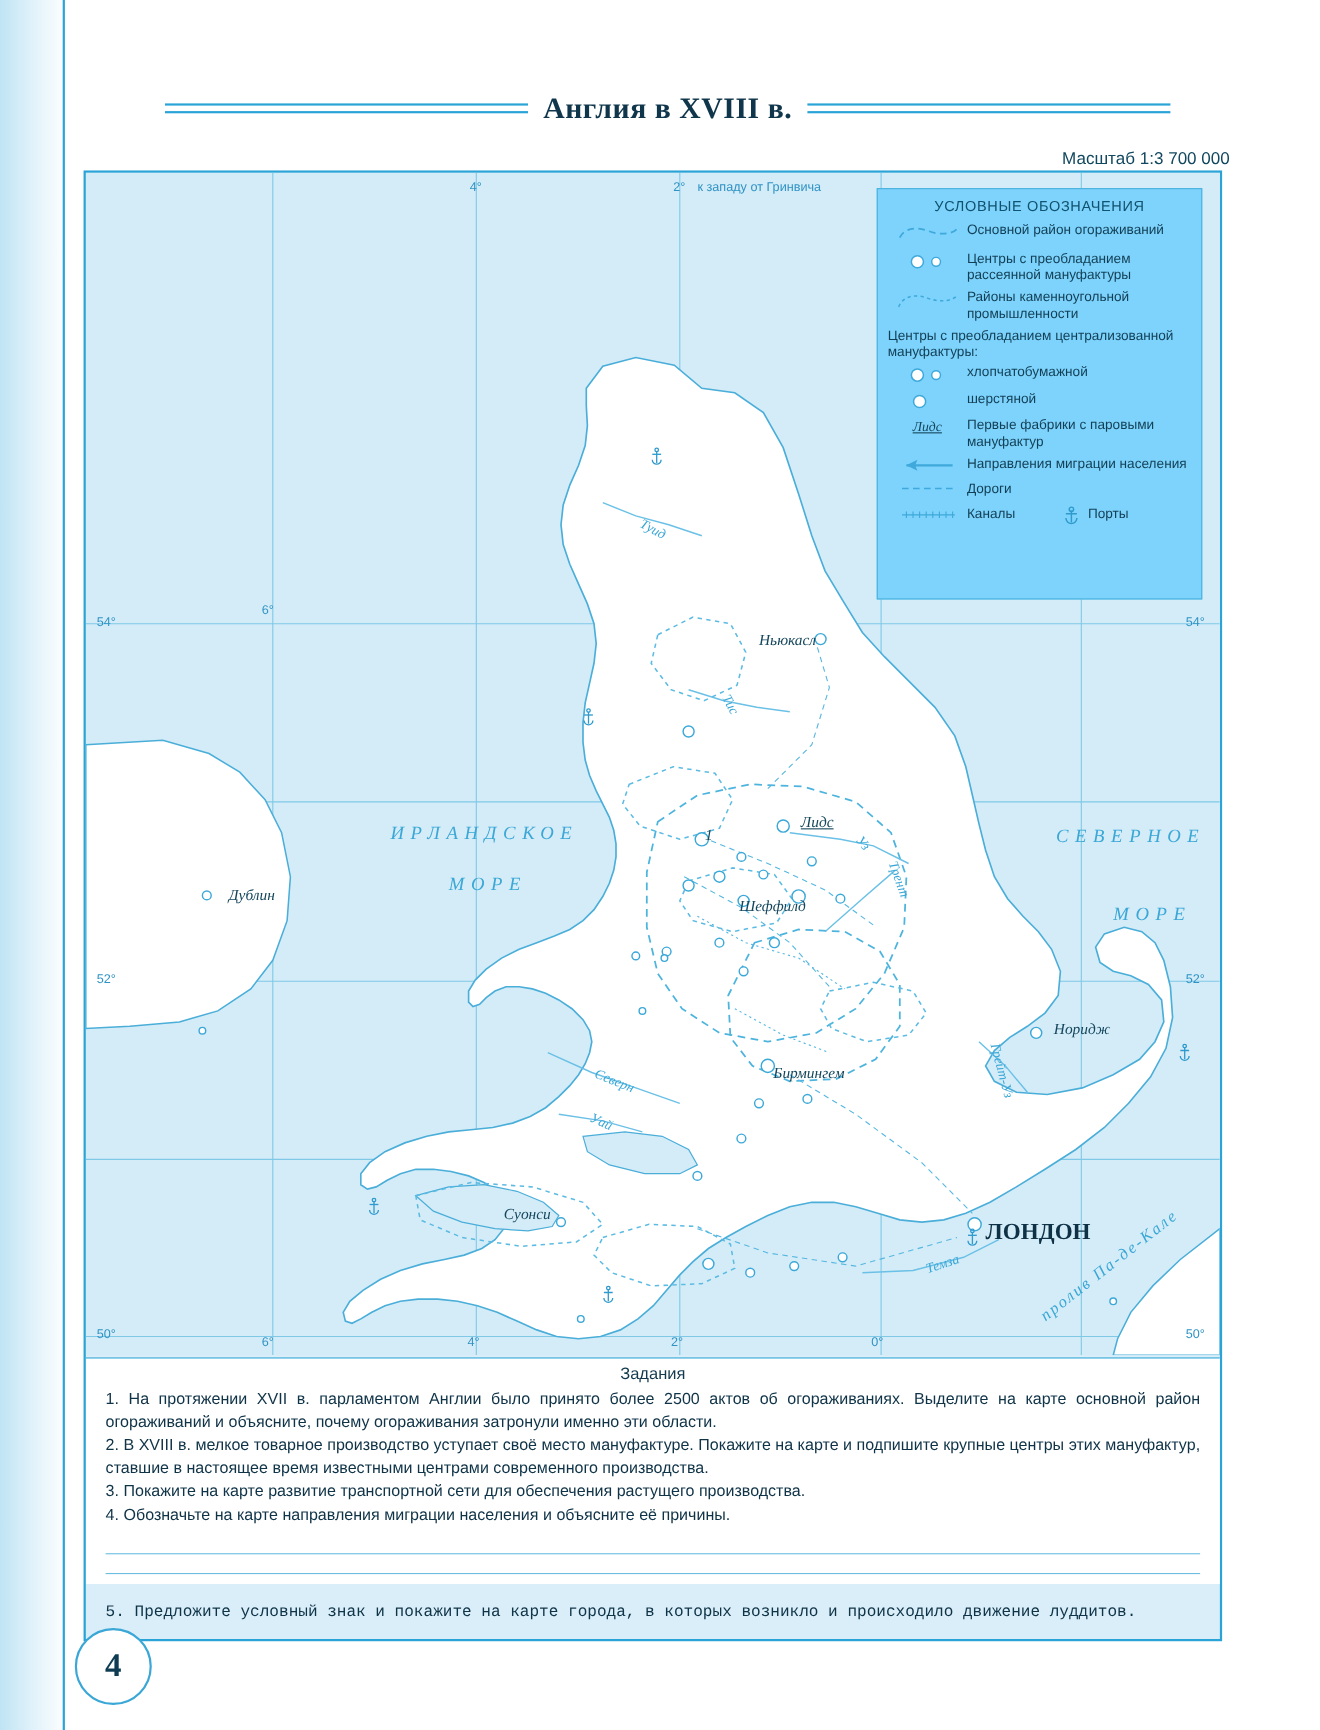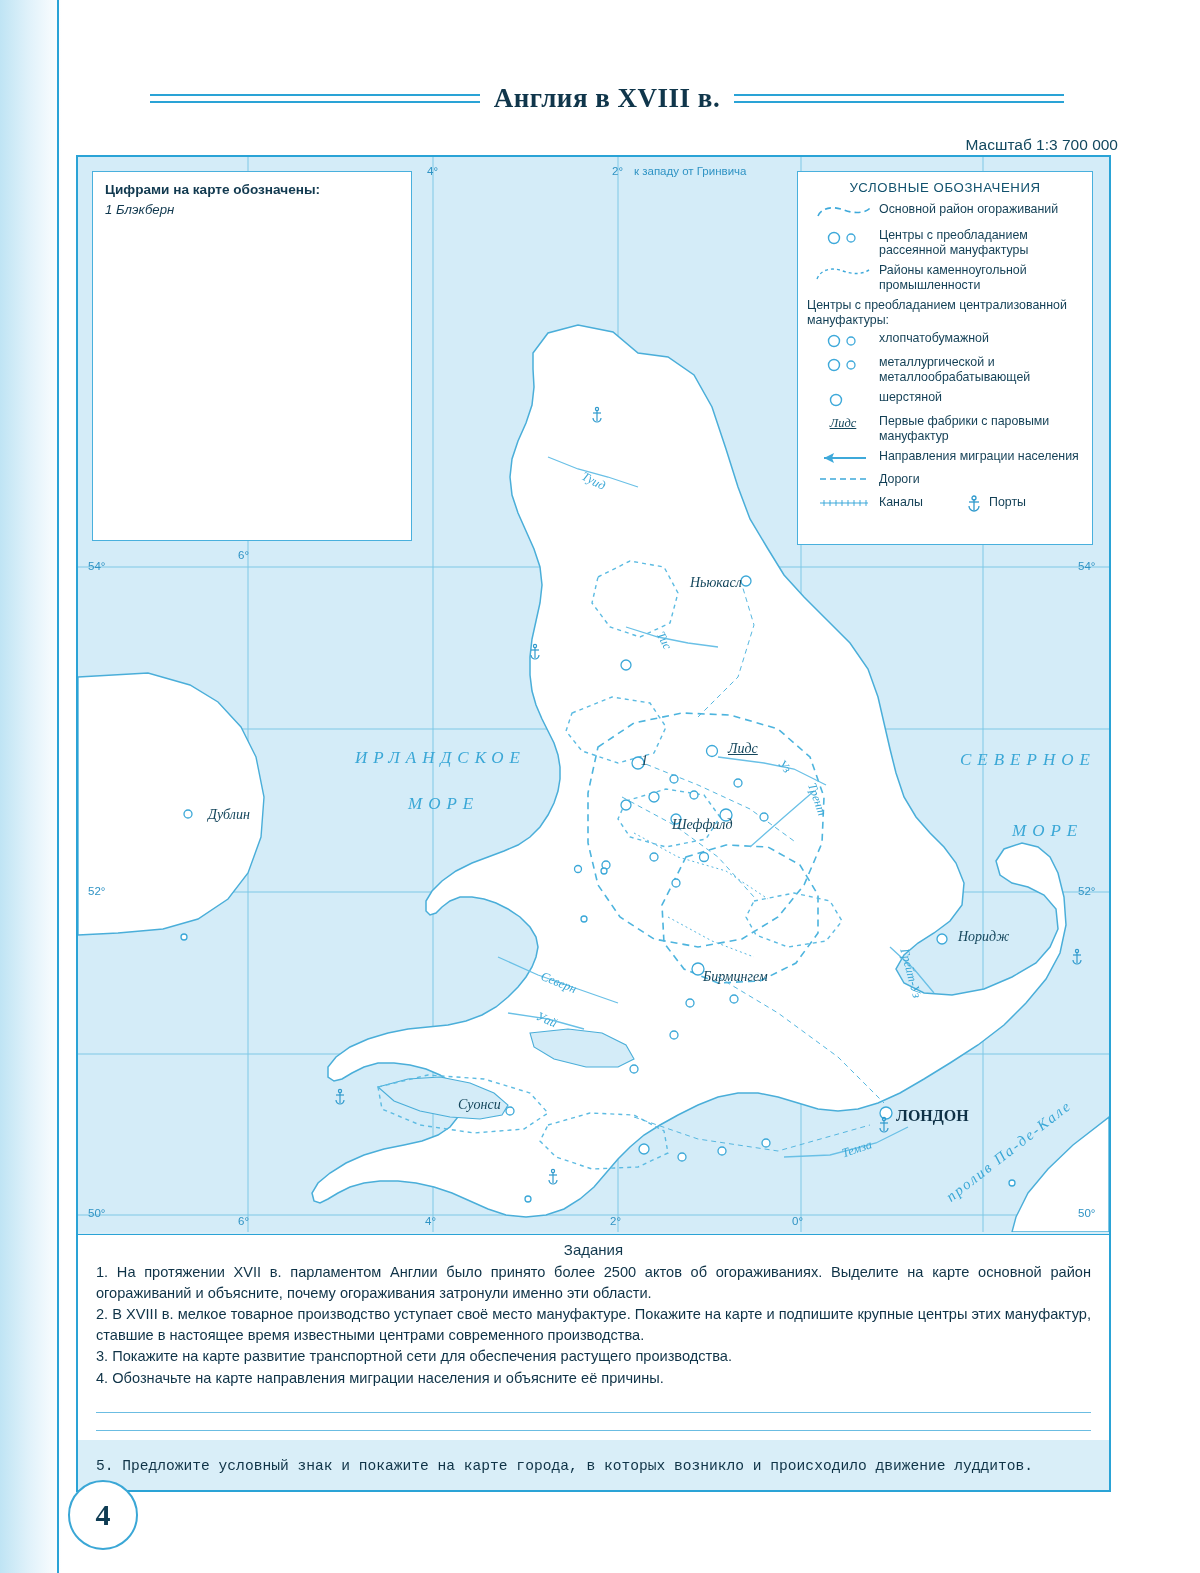--- a/index.html
+++ b/index.html
@@ -83,21 +83,21 @@
     overflow: hidden;
   }
   svg.mapsvg { position: absolute; left: 0; top: 0; }
 
   
   .legend {
     position: absolute;
     left: 719px; top: 14px;
     width: 296px;
     height: 374px;
-    background: #ffffff;
+    background: #7dd3fc;
     border: 1.5px solid #49b0dd;
     box-sizing: border-box;
     padding: 8px 9px 6px 9px;
     font-family: "Liberation Sans", sans-serif;
     font-size: 12.4px;
     color: #123f55;
   }
   .legend-title {
     text-align: center;
     font-size: 13.2px;
@@ -151,21 +151,21 @@
     font-size: 17px;
   }
   .city {
     color: #14465c;
     font-style: italic;
     font-size: 14px;
   }
   .city.big {
     font-style: normal;
     font-weight: bold;
-    font-size: 16px;
+    font-size: 21px;
     color: #0e3146;
   }
   .river {
     color: #3aa7d6;
     font-style: italic;
     font-size: 12.5px;
   }
   .strait {
     color: #3aa7d6;
     font-style: italic;
@@ -455,24 +455,20 @@
 
     <div class="mlabel river" style="left:508px; top:312px; transform: rotate(28deg); transform-origin:left top;">Туид</div>
     <div class="mlabel river" style="left:588px; top:472px; transform: rotate(62deg); transform-origin:left top;">Тис</div>
     <div class="mlabel river" style="left:708px; top:600px; transform: rotate(50deg); transform-origin:left top;">Уз</div>
     <div class="mlabel river" style="left:740px; top:624px; transform: rotate(70deg); transform-origin:left top;">Трент</div>
     <div class="mlabel river" style="left:466px; top:812px; transform: rotate(22deg); transform-origin:left top;">Северн</div>
     <div class="mlabel river" style="left:462px; top:852px; transform: rotate(24deg); transform-origin:left top;">Уай</div>
     <div class="mlabel river" style="left:762px; top:990px; transform: rotate(-18deg); transform-origin:left top;">Темза</div>
     <div class="mlabel river" style="left:833px; top:790px; transform: rotate(75deg); transform-origin:left top;">Грейт-Уз</div>
 
-    <div class="numbers-box">
-      <div class="numbers-title">Цифрами на карте обозначены:</div>
-      <div class="numbers-item">1 Блэкберн</div>
-    </div>
 
     <div class="legend">
       <div class="legend-title">УСЛОВНЫЕ ОБОЗНАЧЕНИЯ</div>
 
       <div class="legend-row">
         <div class="legend-sym">
           <svg width="62" height="18" viewBox="0 0 62 18">
             <path d="M6,12 C10,3 22,2 32,6 C42,10 54,9 58,4" fill="none" stroke="#3ea9da" stroke-width="1.6" stroke-dasharray="6 4"></path>
           </svg>
         </div>
@@ -503,29 +499,20 @@
       <div class="legend-row">
         <div class="legend-sym">
           <svg width="62" height="16" viewBox="0 0 62 16">
             <circle cx="22" cy="8" r="5.5" fill="#ffffff" stroke="#3ea9da" stroke-width="1.4"></circle>
             <circle cx="39" cy="8" r="4" fill="#ffffff" stroke="#3ea9da" stroke-width="1.3"></circle>
           </svg>
         </div>
         <div class="legend-txt">хлопчатобумажной</div>
       </div>
 
-      <div class="legend-row">
-        <div class="legend-sym">
-          <svg width="62" height="16" viewBox="0 0 62 16">
-            <circle cx="22" cy="8" r="5.5" fill="#ffffff" stroke="#3ea9da" stroke-width="1.4"></circle>
-            <circle cx="39" cy="8" r="4" fill="#ffffff" stroke="#3ea9da" stroke-width="1.3"></circle>
-          </svg>
-        </div>
-        <div class="legend-txt">металлургической и металлообрабатывающей</div>
-      </div>
 
       <div class="legend-row">
         <div class="legend-sym">
           <svg width="62" height="16" viewBox="0 0 62 16">
             <circle cx="24" cy="8" r="5.5" fill="#ffffff" stroke="#3ea9da" stroke-width="1.4"></circle>
           </svg>
         </div>
         <div class="legend-txt">шерстяной</div>
       </div>
 

